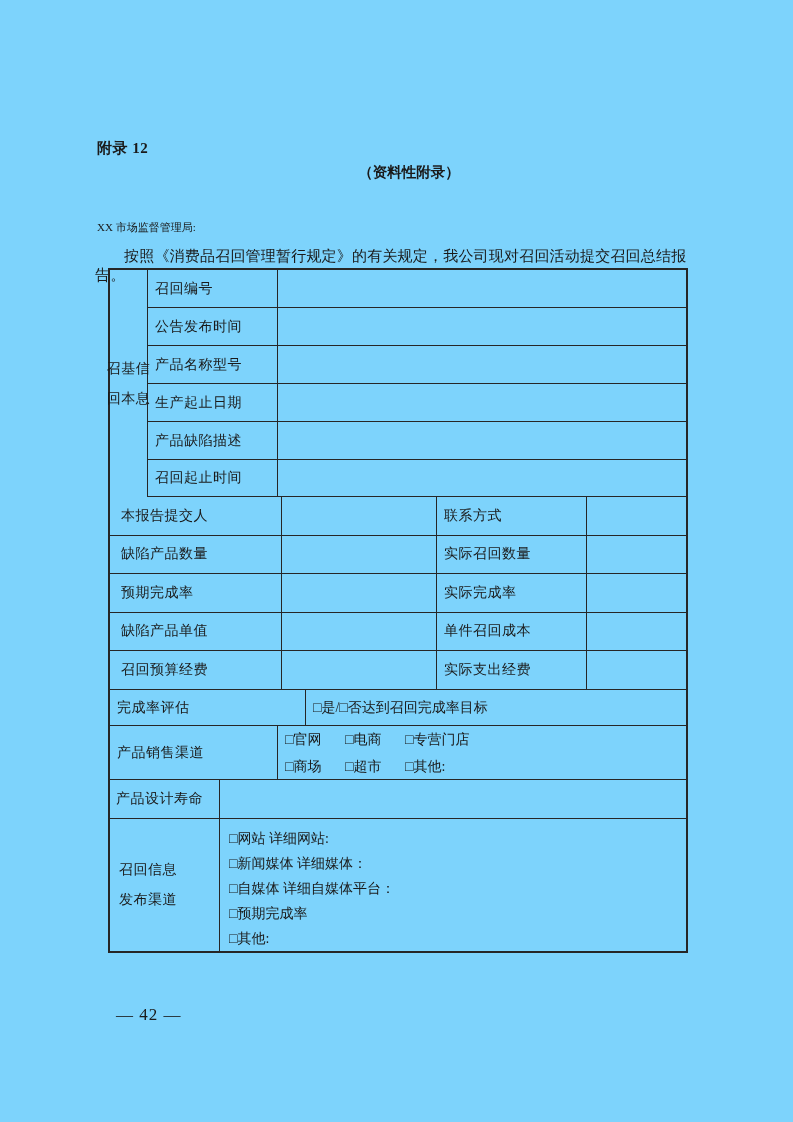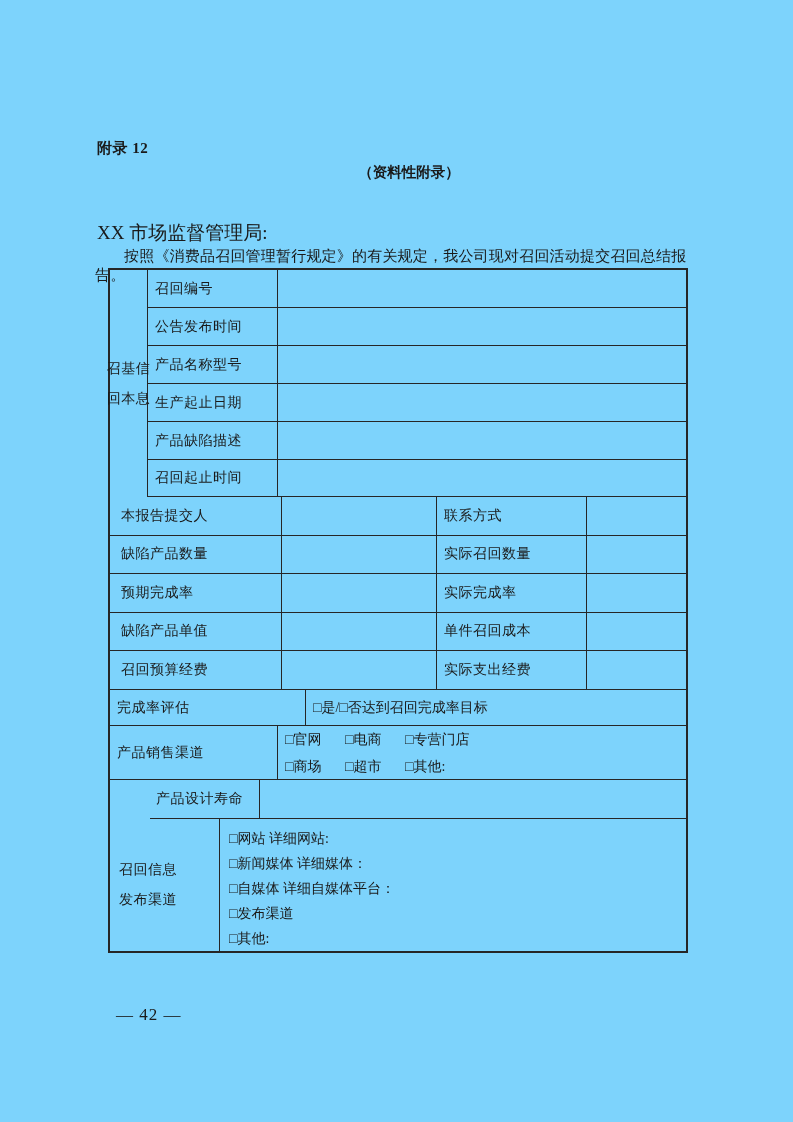--- a/index.html
+++ b/index.html
@@ -17,21 +17,21 @@
     position: absolute; left: 97px; top: 139px;
     font-size: 15px; font-weight: bold; letter-spacing: 0.5px;
   }
   .center-block {
     position: absolute; left: 90px; width: 638px;
     text-align: center; font-weight: bold;
   }
   .subtitle { top: 163px; font-size: 14.5px; }
   .doc-title { top: 190px; font-size: 14.5px; letter-spacing: 0.5px; }
   .salutation {
-    position: absolute; left: 97px; top: 220px; font-size: 19px;
+    position: absolute; left: 97px; top: 220px; font-size: 11px;
   }
   .intro {
     position: absolute; left: 95px; top: 247px; width: 600px;
     font-size: 15px; text-indent: 29px; letter-spacing: 0.2px;
   }
   .recall-table {
     position: absolute; left: 108px; top: 268px;
     width: 580px; height: 685px;
     border: 2px solid #262626;
     font-size: 14px;
@@ -67,21 +67,21 @@
   .comp-content { flex: 1; display: flex; align-items: center; padding-left: 7px; }
 
   
   .sales-row { height: 54px; display: flex; }
   .sales-label { width: 168px; display: flex; align-items: center; padding-left: 7px; letter-spacing: 0.5px; }
   .sales-content { flex: 1; display: flex; flex-direction: column; justify-content: center; padding-left: 7px; }
   .sales-line { line-height: 27px; }
   .sales-line span { margin-right: 20px; margin-top: 33px; }
 
   
-  .design-row { height: 39px; display: flex; margin-left: 40px; }
+  .design-row { height: 39px; display: flex; }
   .design-label { width: 110px; display: flex; align-items: center; padding-left: 6px; letter-spacing: 0.5px; }
 
   
   .ri-row { flex: 1; display: flex; }
   .ri-label {
     width: 110px; display: flex; flex-direction: column;
     justify-content: center; padding-left: 9px; line-height: 30px; letter-spacing: 0.5px;
   }
   .ri-content { flex: 1; padding: 7px 0 0 9px; }
   .ri-line { line-height: 25px; }
@@ -196,21 +196,21 @@
 
     <div class="ri-row">
       <div class="ri-label br">
         <div>召回信息</div>
         <div>发布渠道</div>
       </div>
       <div class="ri-content">
         <div class="ri-line">□网站 详细网站:</div>
         <div class="ri-line">□新闻媒体 详细媒体：</div>
         <div class="ri-line">□自媒体 详细自媒体平台：</div>
-        <div class="ri-line">□发布渠道</div>
+        <div class="ri-line">□预期完成率</div>
         <div class="ri-line">□其他:</div>
       </div>
     </div>
 
   </div>
 
   <div class="page-number">— 42 —</div>
 
 </div>
 

